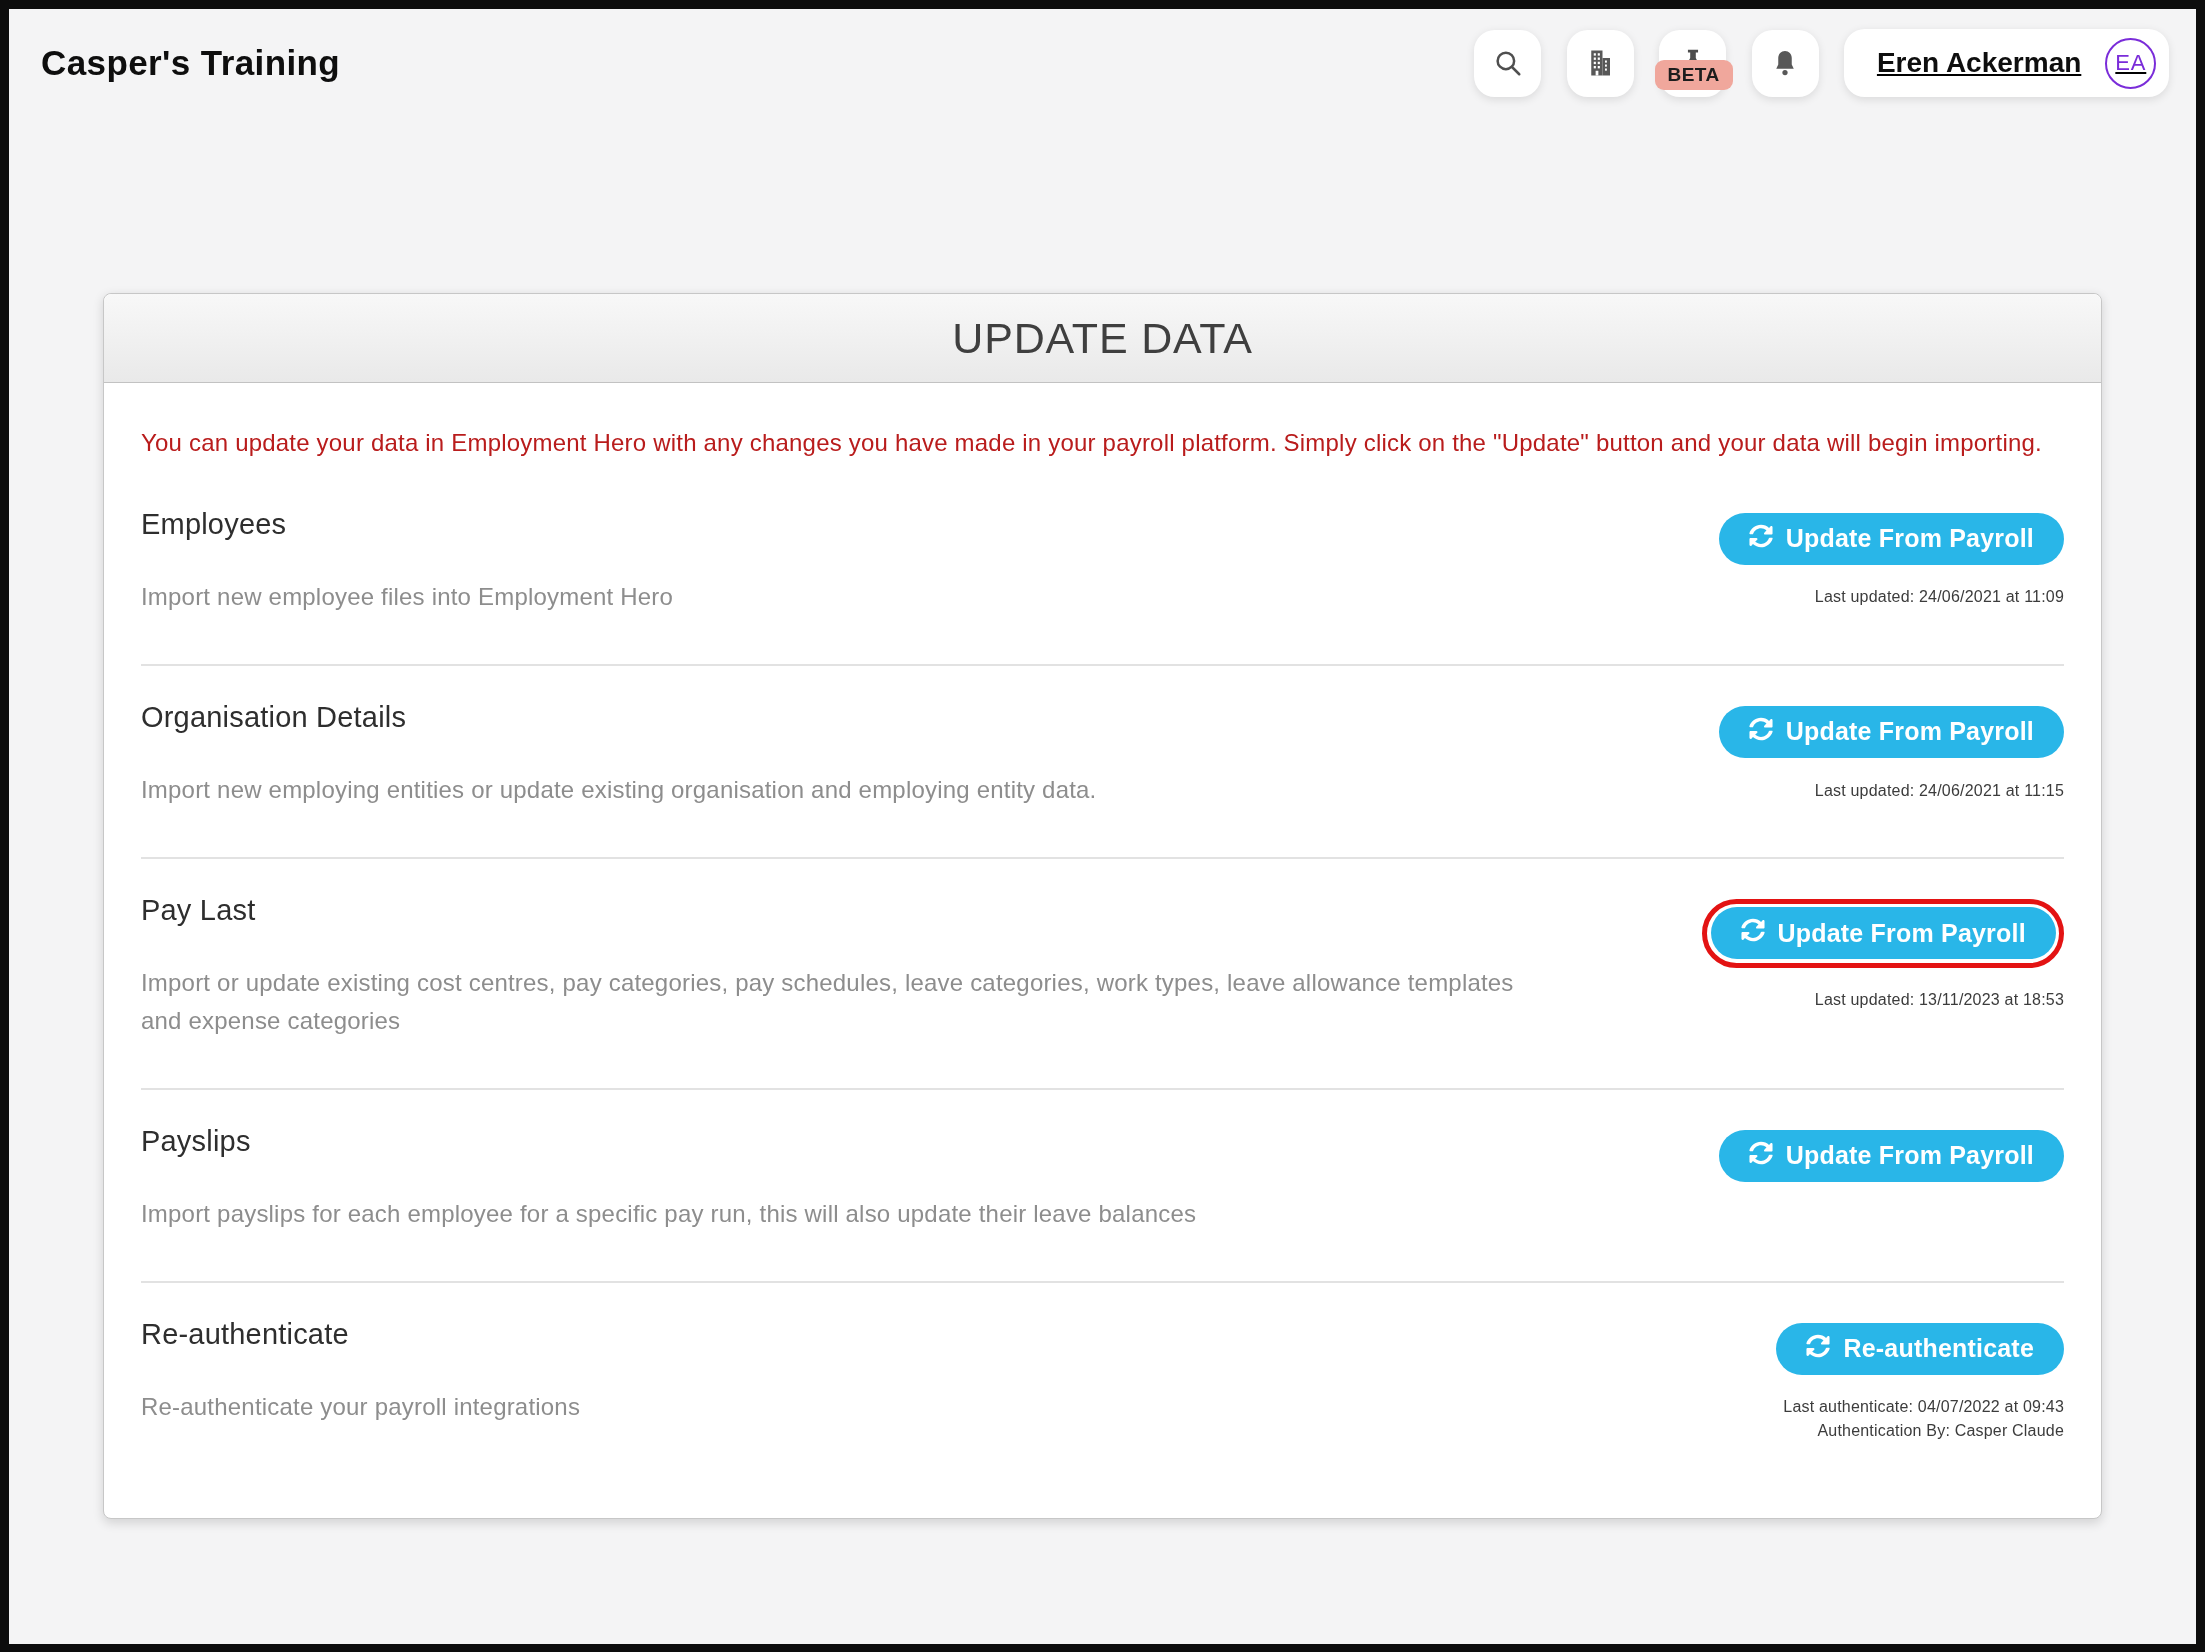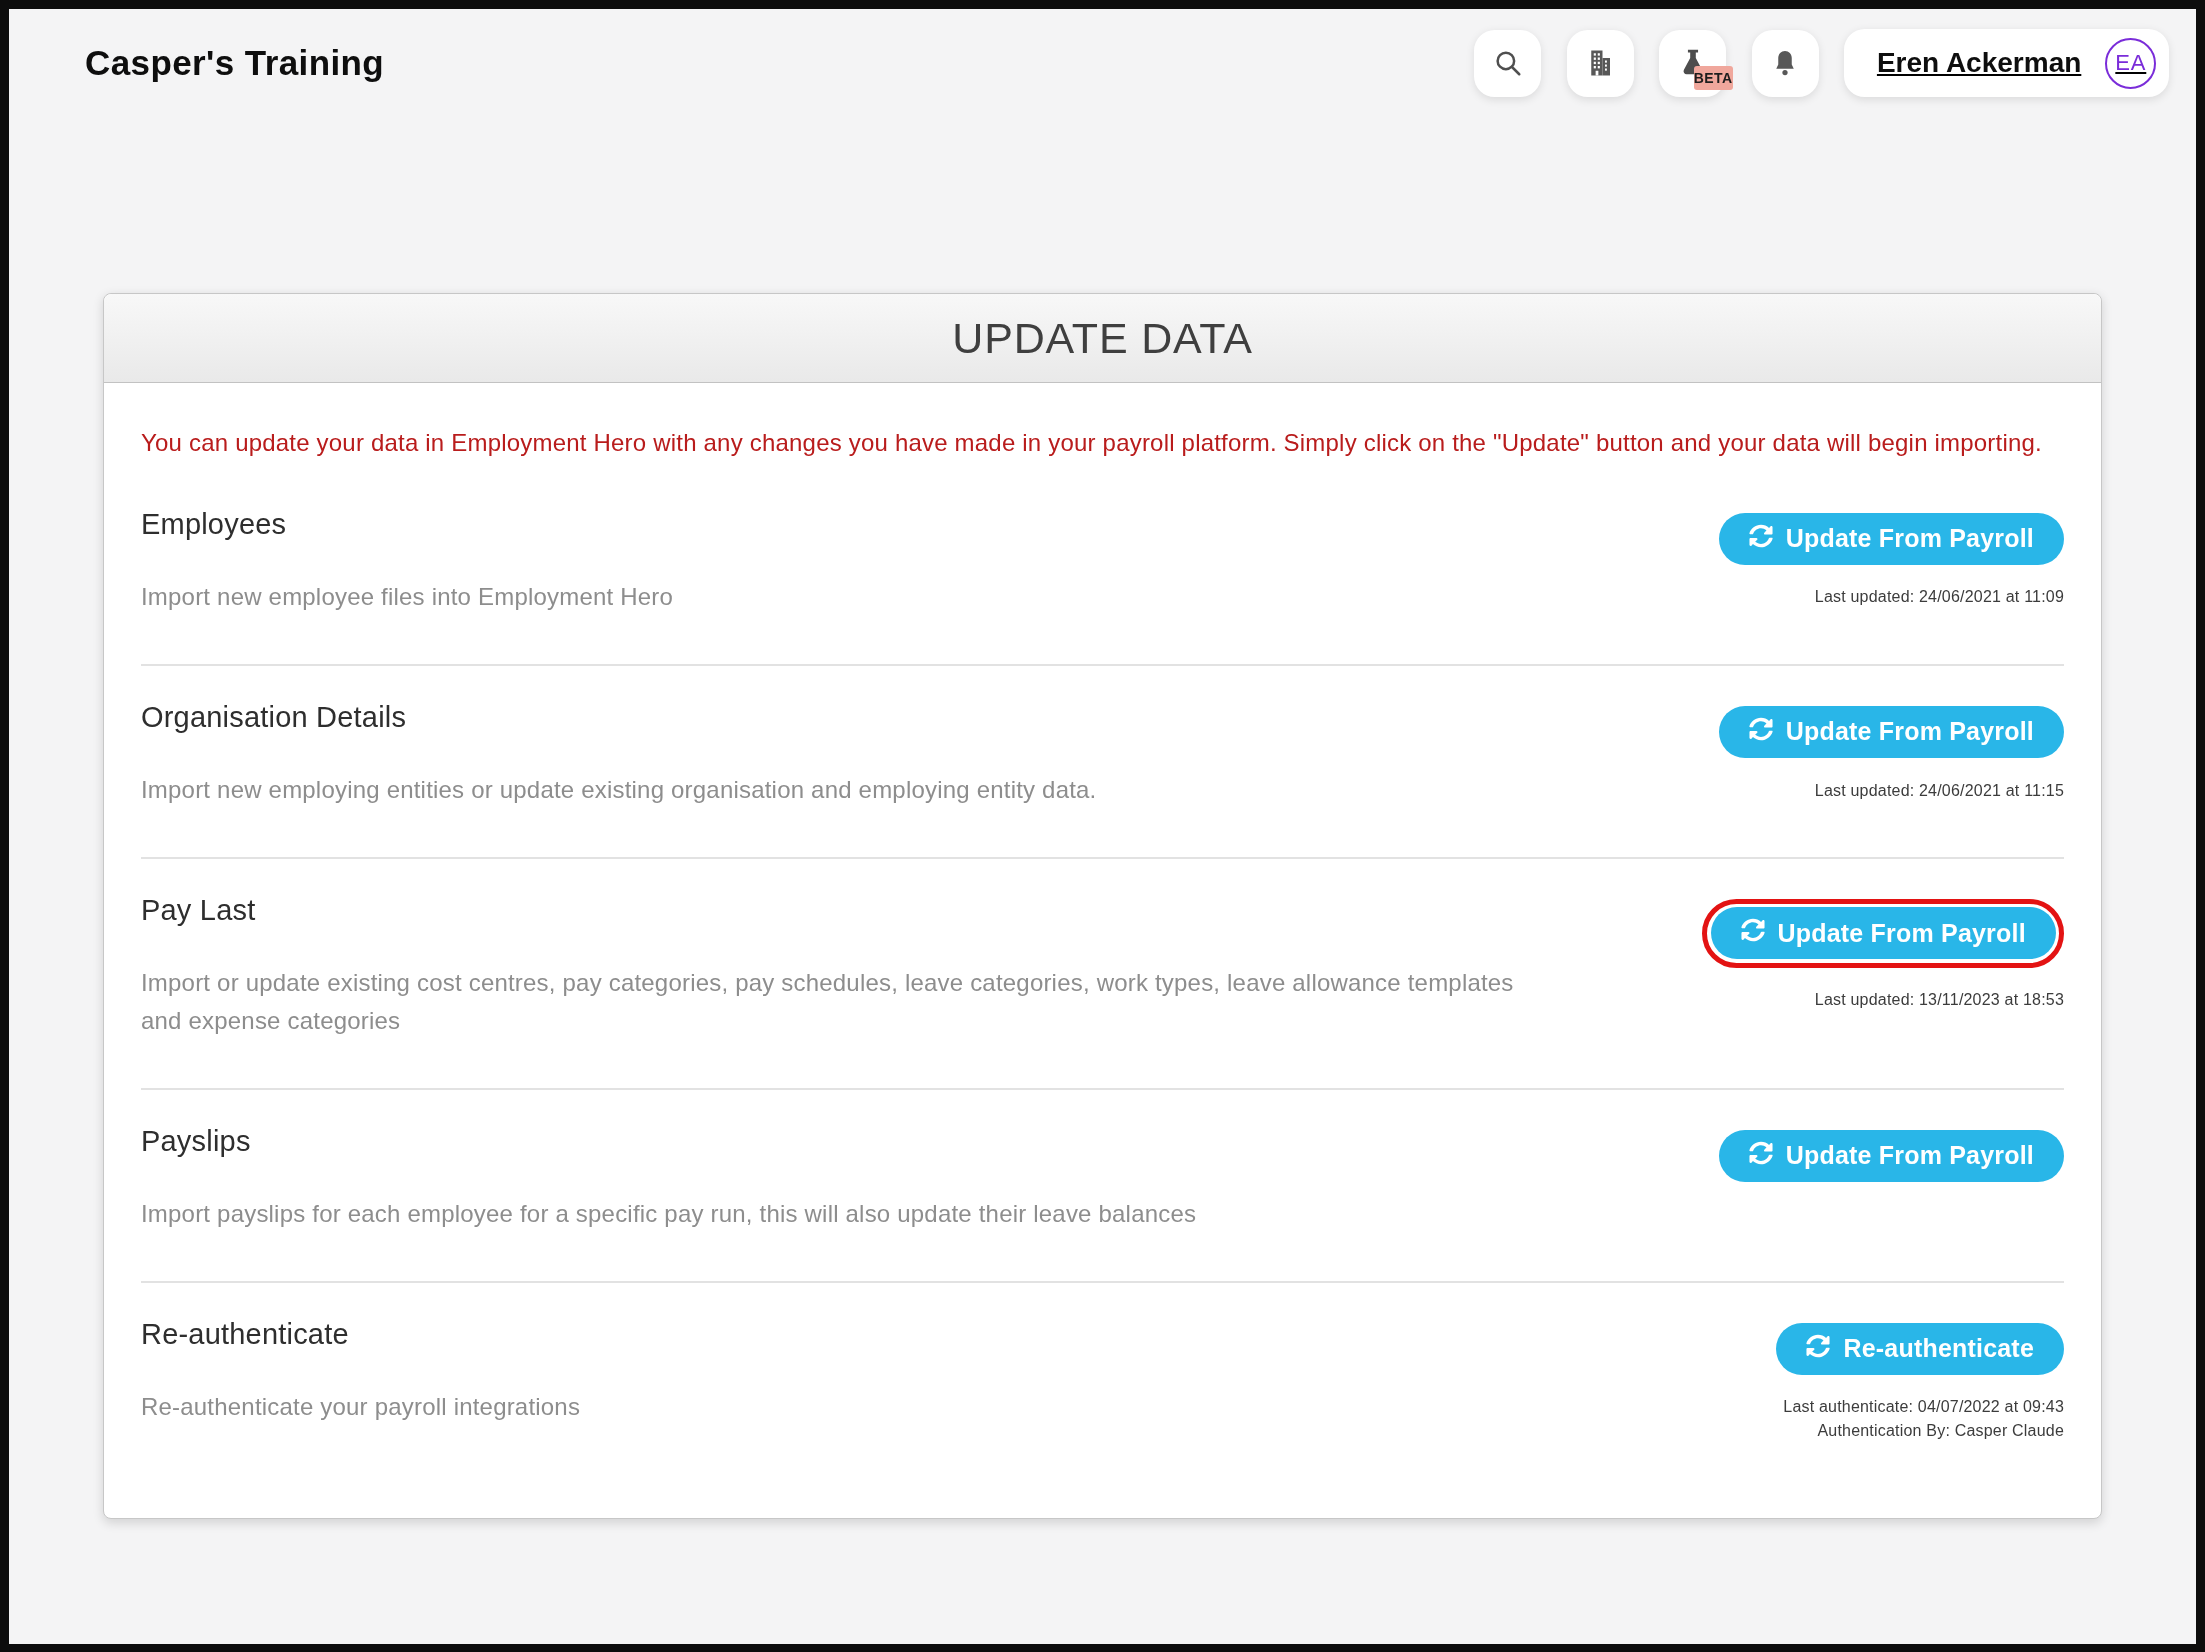--- a/index.html
+++ b/index.html
@@ -18,21 +18,20 @@
     display: flex;
     align-items: center;
     justify-content: space-between;
     padding: 8px 27px 0 32px;
   }
   .app-title {
     font-size: 35px;
     font-weight: 700;
     color: #0e0e0e;
     letter-spacing: 0.4px;
-    margin-left: 44px;
   }
   .topbar-actions {
     display: flex;
     align-items: center;
     gap: 25.4px;
   }
   .icon-btn {
     width: 67px; height: 67px;
     background: #ffffff;
     border: none;
@@ -41,24 +40,24 @@
     display: flex; align-items: center; justify-content: center;
     position: relative;
     cursor: pointer;
   }
   .icon-btn svg { display: block; }
   .beta-badge {
     position: absolute;
     right: -6.4px; bottom: 6.4px;
     background: #f0a79c;
     color: #1d1d1d;
-    font-size: 14px;
+    font-size: 19px;
     font-weight: 700;
-    padding: 4px 0;
-    border-radius: 3px;
+    padding: 4px 13px;
+    border-radius: 9px;
     letter-spacing: 0.4px;
   }
   .user-chip {
     height: 68px;
     background: #ffffff;
     border-radius: 20.7px;
     box-shadow: 0 2.4px 8px rgba(0,0,0,0.10);
     display: flex; align-items: center;
     gap: 24px;
     padding: 0 12.7px 0 33px;

